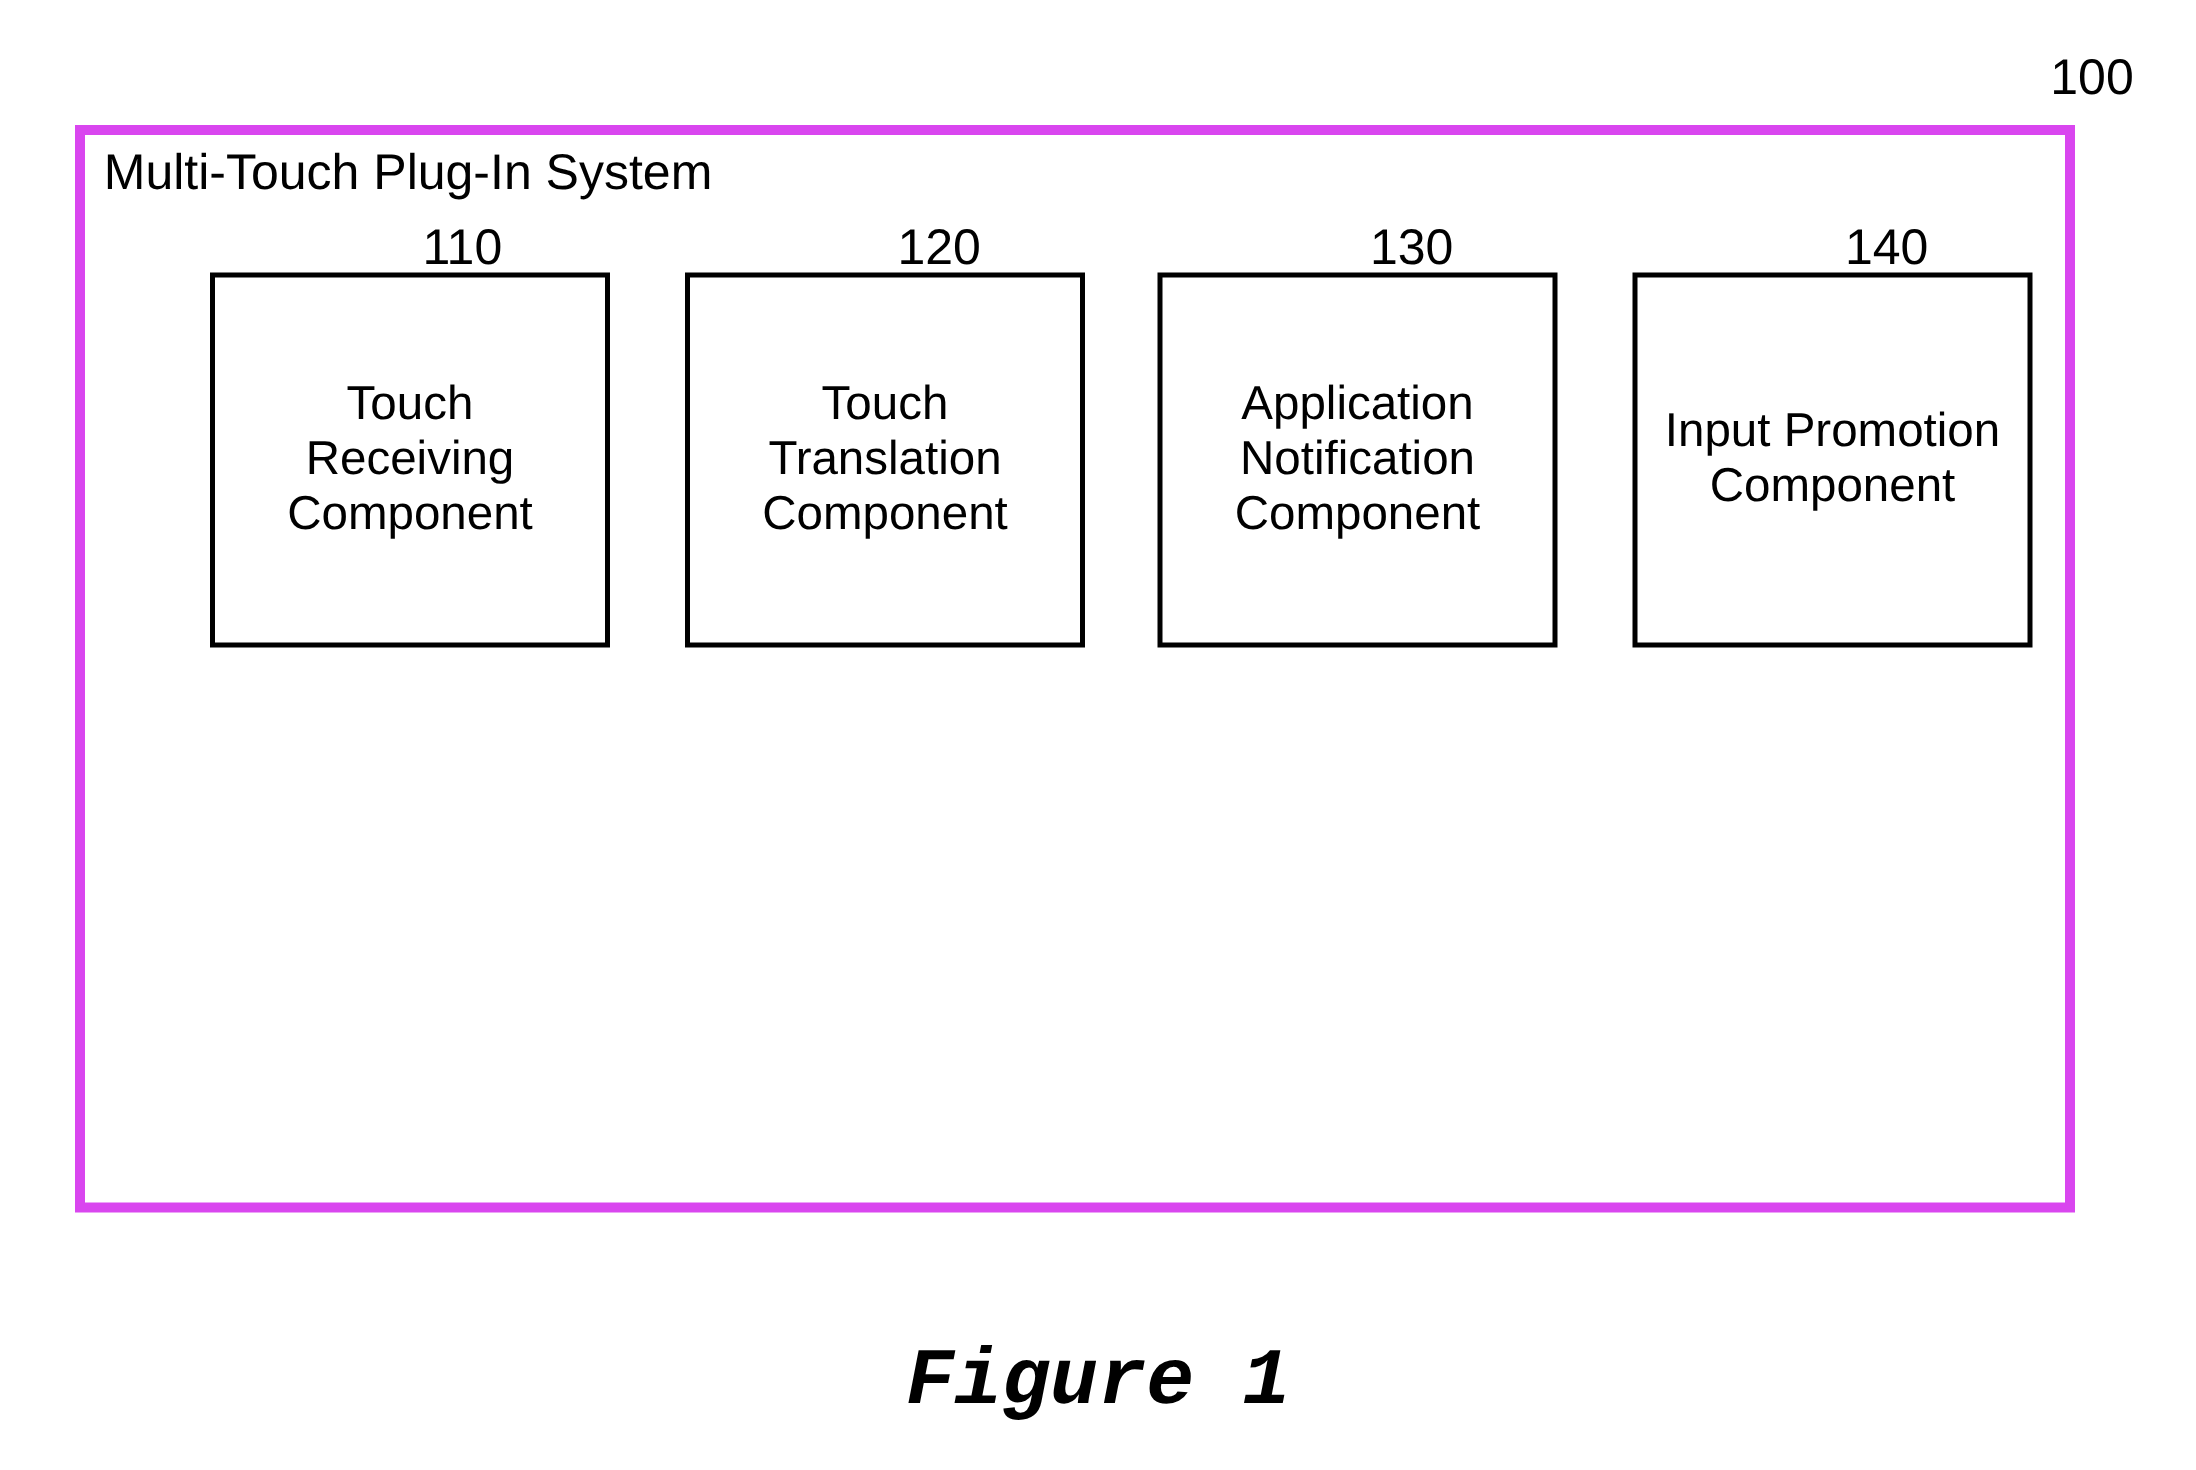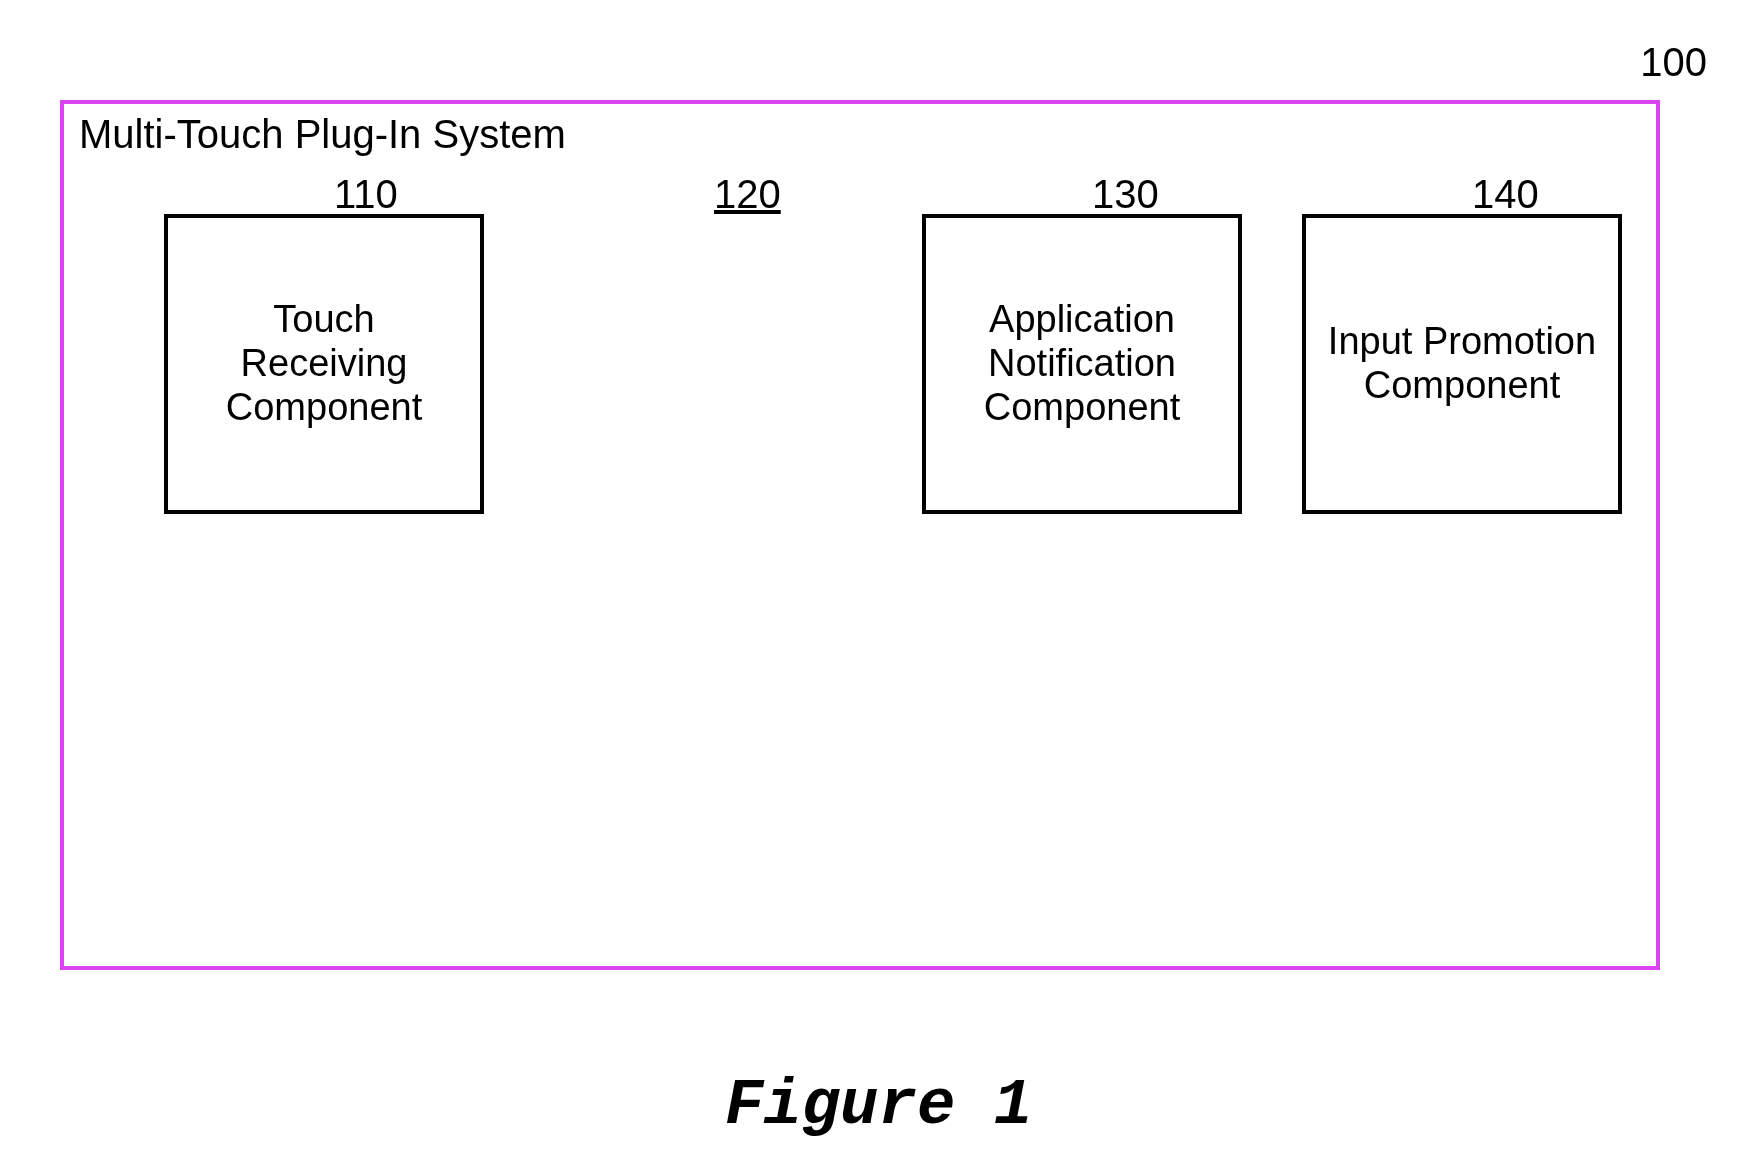--- a/index.html
+++ b/index.html
@@ -15,21 +15,21 @@
     position: relative;
     width: 1757px;
     height: 1176px;
   }
   .system-box {
     position: absolute;
     left: 60px;
     top: 100px;
     width: 1600px;
     height: 870px;
-    border: 4px solid #d946ef;
+    border: 8px solid #d946ef;
     box-sizing: border-box;
   }
   .system-title {
     position: absolute;
     left: 15px;
     top: 8px;
     font-size: 40px;
   }
   .system-ref {
     position: absolute;
@@ -74,21 +74,24 @@
   <div class="system-ref">100</div>
 
   <div class="system-box">
     <div class="system-title">Multi-Touch Plug-In System</div>
 
     <div class="component-ref" style="left:270px; top:68px;text-align:right;">110</div>
     <div class="component-box" style="left:100px; top:110px;">
       <span>Touch Receiving Component</span>
     </div>
 
-    <div class="component-ref" style="left:650px; top:68px;text-decoration:underline;">120</div>
+    <div class="component-ref" style="left:650px; top:68px;">120</div>
+    <div class="component-box" style="left:480px; top:110px;">
+      <span>Touch Translation Component</span>
+    </div>
 
     <div class="component-ref" style="left:1028px; top:68px;">130</div>
     <div class="component-box" style="left:858px; top:110px;justify-content:center;">
       <span>Application Notification Component</span>
     </div>
 
     <div class="component-ref" style="left:1408px; top:68px;">140</div>
     <div class="component-box" style="left:1238px; top:110px;">
       <span>Input Promotion Component</span>
     </div>

